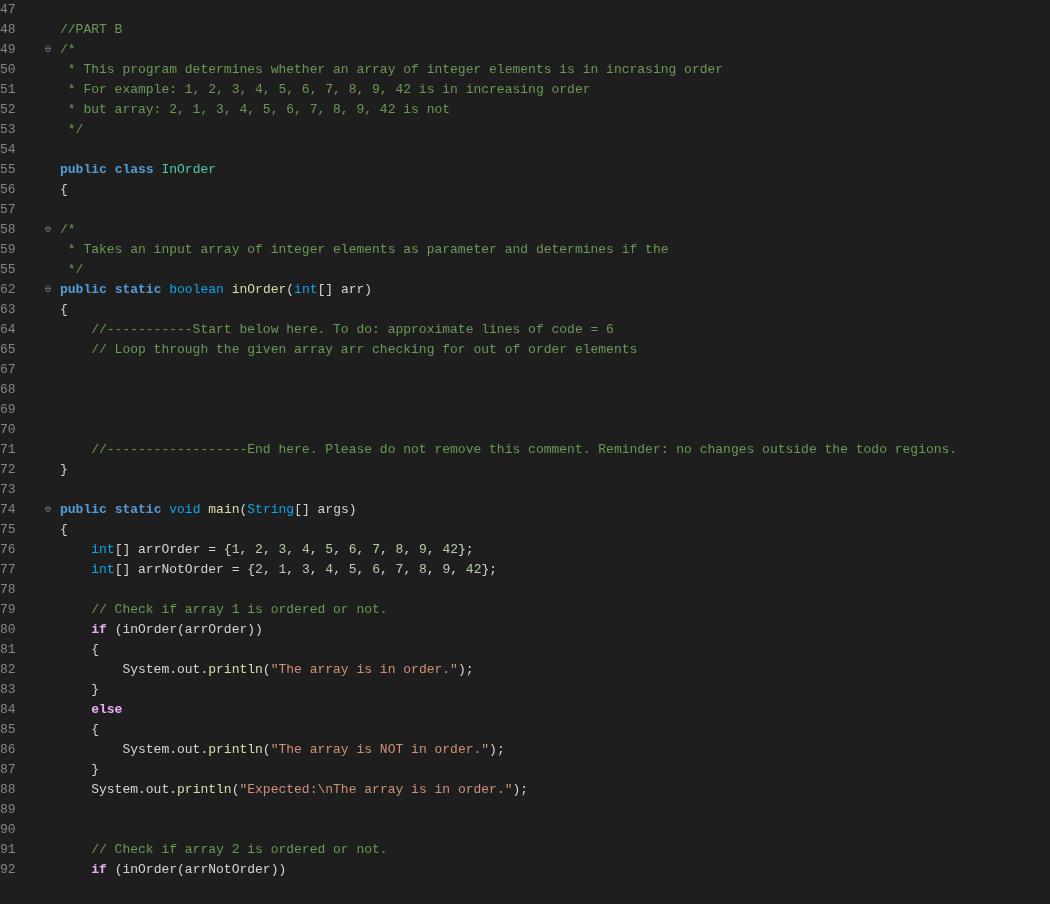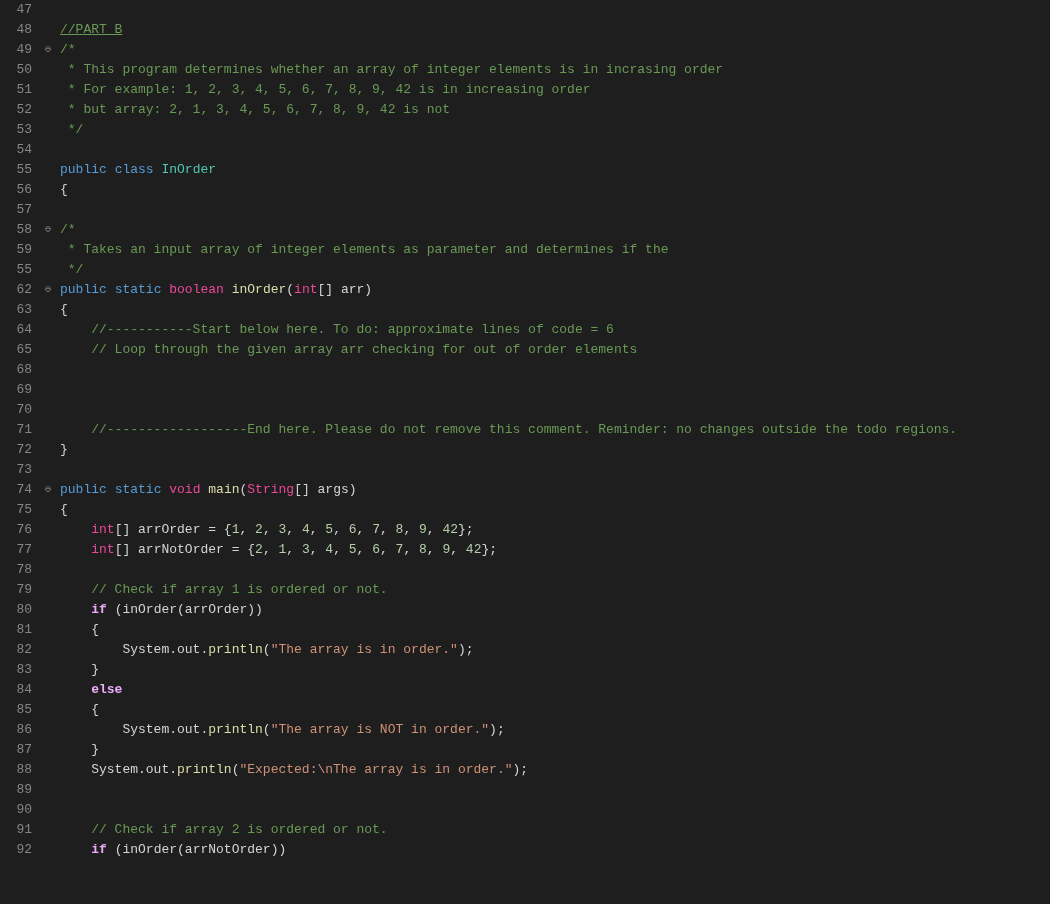--- a/index.html
+++ b/index.html
@@ -26,21 +26,21 @@
     .code-line {
       display: flex;
       align-items: flex-start;
       min-height: 20px;
       line-height: 20px;
     }
 
     .line-number {
       color: #858585;
       min-width: 40px;
-      text-align: right;
+      text-align: left;
       padding-right: 8px;
       user-select: none;
       flex-shrink: 0;
     }
 
     .fold-icon {
       width: 16px;
       flex-shrink: 0;
       color: #858585;
       text-align: center;
@@ -49,29 +49,29 @@
       line-height: 20px;
     }
 
     .code-content {
       flex: 1;
       white-space: pre;
       padding-left: 4px;
     }
 
     
-    .kw { color: #569cd6; font-weight: normal; }       
+    .kw { color: #569cd6; font-weight: bold; }       
     .kw2 { color: #f0abfc; font-weight: bold; }      
-    .type { color: #ec4899; text-align: right; }                         
+    .type { color: #0ea5e9; text-align: right; }                         
     .comment { color: #6a9955; }                     
     .string { color: #ce9178; }                      
     .class-name { color: #4ec9b0; }                  
     .method { color: #dcdcaa; }                      
     .num { color: #b5cea8; }                       
-    .part-comment { color: #6a9955; text-decoration: underline; }
+    .part-comment { color: #6a9955; }
   </style>
 </head>
 <body>
 
 <div class="code-container">
   <div id="code-lines">
       <div class="code-line">
         <span class="line-number">47</span>
         <span class="fold-icon"></span>
         <span class="code-content"></span>
@@ -155,20 +155,25 @@
         <span class="line-number">64</span>
         <span class="fold-icon"></span>
         <span class="code-content"><span class="comment">    //-----------Start below here. To do: approximate lines of code = 6</span></span>
       </div>
       <div class="code-line">
         <span class="line-number">65</span>
         <span class="fold-icon"></span>
         <span class="code-content"><span class="comment">    // Loop through the given array arr checking for out of order elements</span></span>
       </div>
       <div class="code-line">
+        <span class="line-number">67</span>
+        <span class="fold-icon"></span>
+        <span class="code-content"></span>
+      </div>
+      <div class="code-line">
         <span class="line-number">68</span>
         <span class="fold-icon"></span>
         <span class="code-content"></span>
       </div>
       <div class="code-line">
         <span class="line-number">69</span>
         <span class="fold-icon"></span>
         <span class="code-content"></span>
       </div>
       <div class="code-line">

